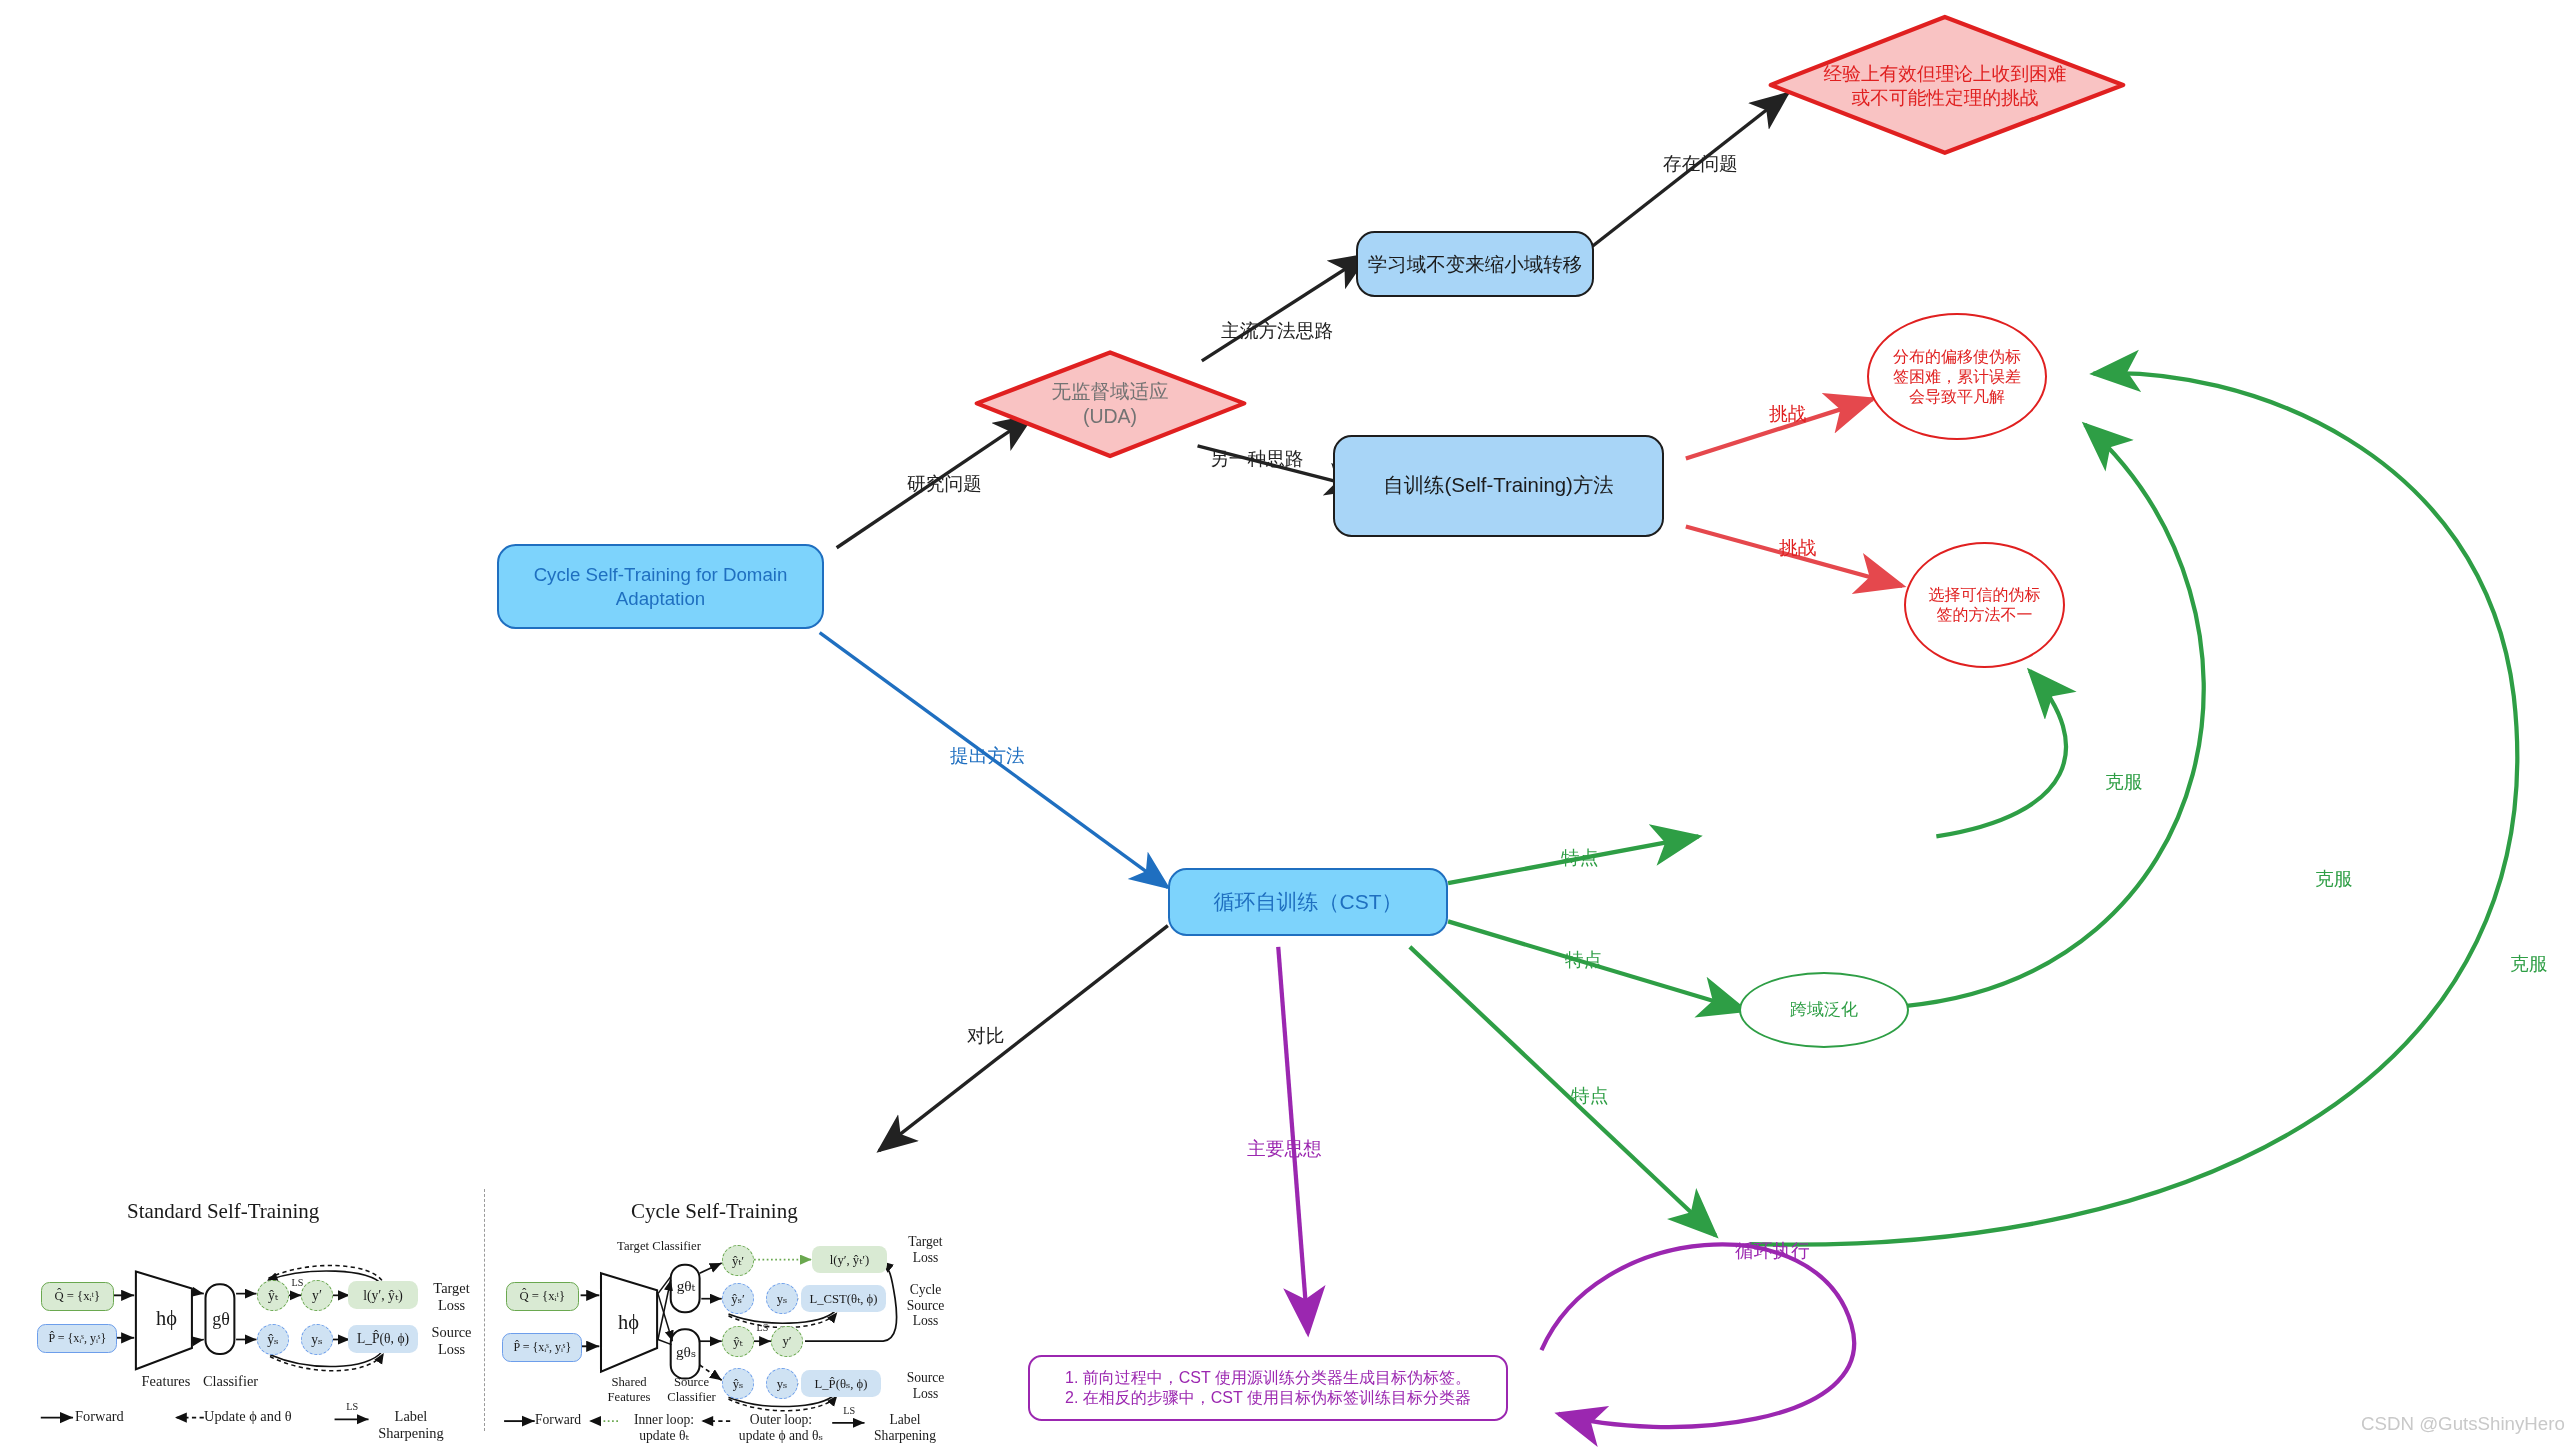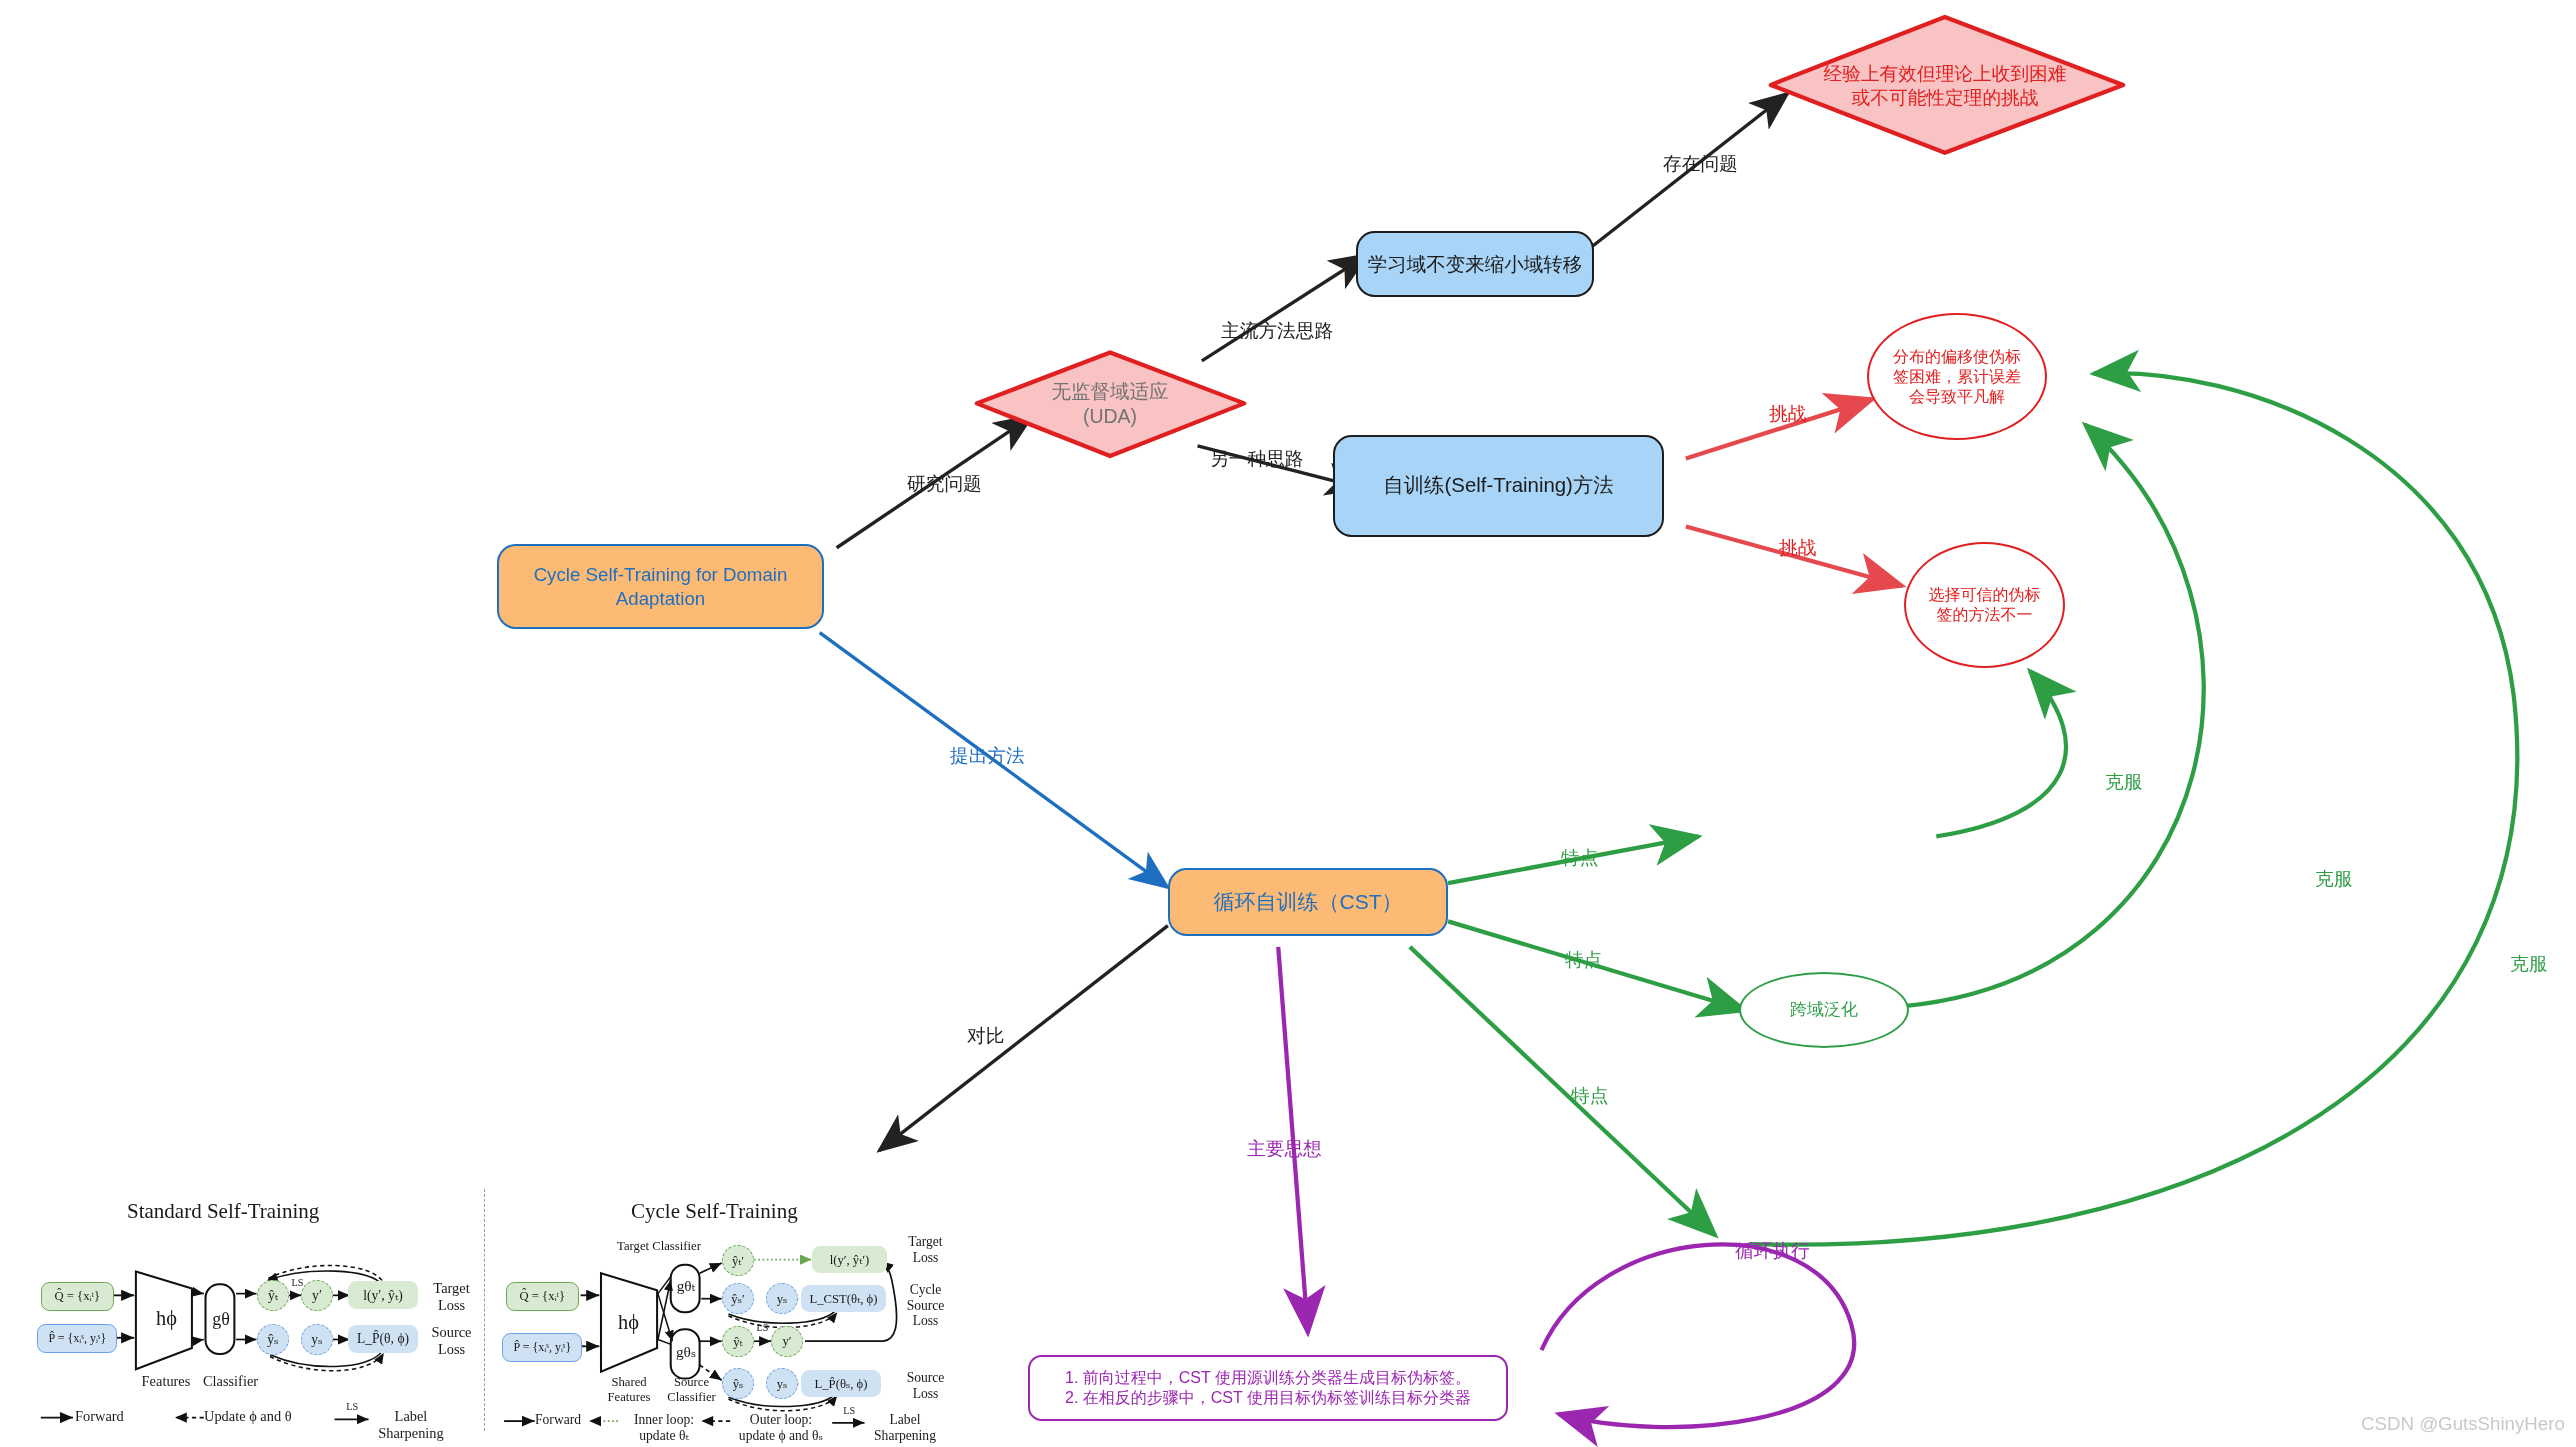--- a/index.html
+++ b/index.html
@@ -6,21 +6,21 @@
   body{width:2576px;height:1447px;position:relative;overflow:hidden;
        font-family:"Liberation Sans","DejaVu Sans",sans-serif;}
   #canvas{position:absolute;left:0;top:0;width:2576px;height:1447px;}
   svg.layer{position:absolute;left:0;top:0;width:2576px;height:1447px;overflow:visible;}
   .node{position:absolute;box-sizing:border-box;display:flex;align-items:center;justify-content:center;text-align:center;}
   .node .txt{white-space:pre-line;line-height:1.25;}
 
   
   .rbox{border-radius:18.7px;}
   .rbox-blue{background:#a8d5f7;border:2.5px solid #1d1d1d;color:#1b1b1b;}
-  .rbox-outline-blue{background:#fdba74;border:2.5px solid #1f6fc0;color:#1f6fc0;}
+  .rbox-outline-blue{background:#7dd3fc;border:2.5px solid #1f6fc0;color:#1f6fc0;}
   .rbox-outline-purple{background:#ffffff;border:2.5px solid #9b27b0;color:#9b27b0;}
 
   
   .ell{border-radius:50%;background:#ffffff;}
   .ell-red{border:2.5px solid #e02020;color:#e02020;}
   .ell-green{border:2.5px solid #2e9e45;color:#2e9e45;}
 
   .lbl{position:absolute;white-space:nowrap;}
   .lbl-black{color:#222222;}
   .lbl-blue{color:#1f6fc0;}

